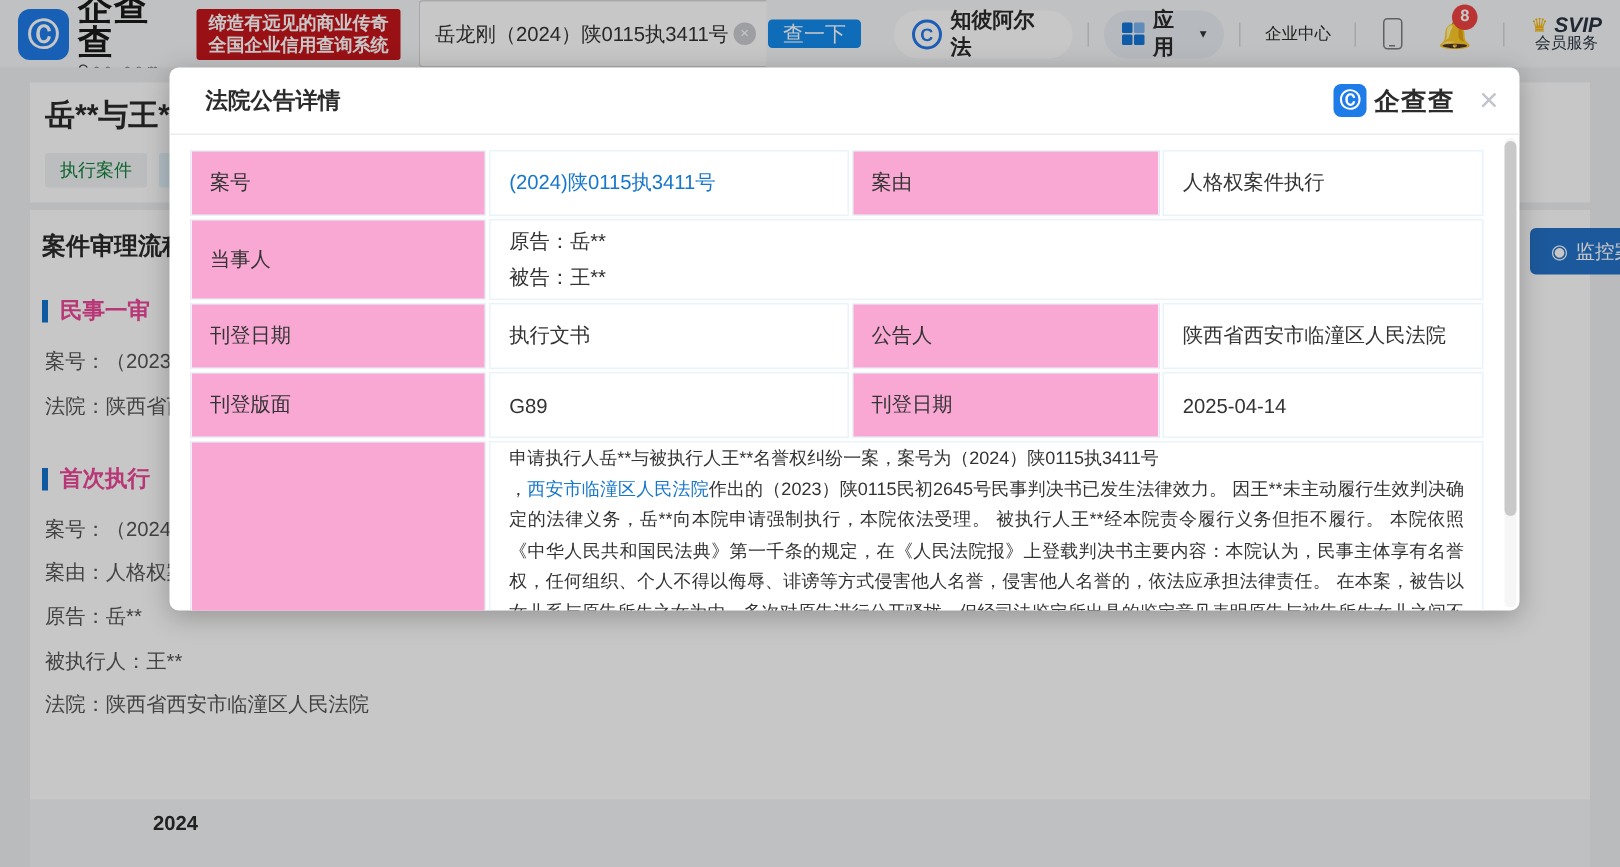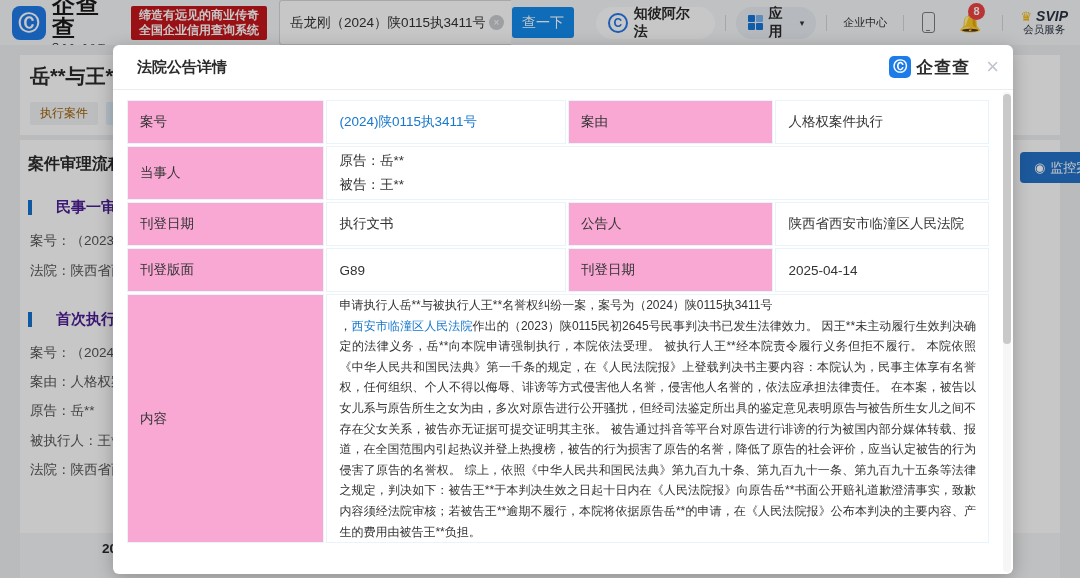--- a/index.html
+++ b/index.html
@@ -19,21 +19,21 @@
   .slogan { margin-left:8px; background:#c4161c; color:#fff; font-size:12px;
     font-weight:bold; line-height:15px; padding:2px 8px; border-radius:2px;
     white-space:nowrap; }
   .searchbox { margin-left:12px; display:flex; align-items:center; height:31px; }
   .searchbox input { width:232px; height:45px; border:1px solid #d8d8d8;
     border-right:none; border-radius:3px 0 0 3px; padding:0 26px 0 10px;
     font-size:13.5px; color:#333; background:#fff; outline:none; }
   .clear-ic { width:15px; height:15px; border-radius:50%; background:#c9ccd1;
     color:#fff; font-size:10px; line-height:15px; text-align:center;
     margin-left:-22px; cursor:pointer; }
-  .search-btn { margin-left:8px; width:62px; height:31px; background:#128bed;
+  .search-btn { margin-left:8px; width:62px; height:19px; background:#128bed;
     color:#fff; border:none; border-radius:3px; font-size:14px; cursor:pointer; }
   .pill { display:flex; align-items:center; height:32px; border-radius:16px;
     padding:0 12px; font-size:14px; font-weight:bold; color:#2b2b2b; }
   .pill-zhibi { margin-left:22px; background:#ffffff; }
   .zhibi-ic { width:20px; height:20px; border-radius:50%; background:#fff;
     border:2px solid #2478e8; color:#2478e8; font-weight:bold; font-size:12px;
     text-align:center; line-height:17px; margin-right:6px; }
   .vdiv { width:1px; height:16px; background:#d4d6d9; margin:0 10px; }
   .pill-apps { background:#e9edf3; }
   .grid-ic { width:15px; height:15px; display:grid; grid-template-columns:7px 7px;
@@ -56,46 +56,46 @@
   .crown { color:#f5b50a; font-style:normal; font-size:13px; }
   .svip-sub { font-size:10.5px; color:#2a3442; }
 
   
   .bgpage { position:absolute; inset:45px 0 0 0; background:#eef0f2; z-index:1; }
   .card { position:absolute; background:#fff; }
   .card-title { left:20px; right:20px; top:10px; height:80px; padding:8px 10px; }
   .case-title { font-size:20px; font-weight:bold; color:#2b2b2b; }
   .tagrow { margin-top:12px; display:flex; gap:8px; }
   .tag { font-size:12px; padding:3px 10px; border-radius:2px; white-space:nowrap; }
-  .tag-gray { background:#f0f2f5; color:#a16207; }
+  .tag-gray { background:#f0f2f5; color:#15803d; }
   .tag-blue { background:#e4f2fd; color:#1677cc; }
   .card-flow { left:20px; right:20px; top:95px; bottom:0; padding:0; }
   .flow-title { position:absolute; left:8px; top:14px; font-size:16px;
     font-weight:bold; color:#2b2b2b; }
   .sec-head { position:absolute; left:8px; display:flex; align-items:center;
-    font-size:15px; font-weight:bold; color:#4c1d95;gap:16px; }
+    font-size:15px; font-weight:bold; color:#ec4899; }
   .sec-bar { width:4px; height:15px; background:#1373cc; margin-right:8px; }
   .info-row { position:absolute; left:10px; font-size:13.5px; color:#555;
     white-space:nowrap; }
   .timeline { position:absolute; left:0; right:0; top:393px; bottom:0;
     background:#f4f6f8; }
   .tl-row { position:absolute; display:flex; align-items:flex-start;
     font-size:13.5px; white-space:nowrap; }
   .tl-date { font-weight:bold; color:#2b2b2b; width:90px; }
   .tl-name { font-weight:bold; color:#2b2b2b; width:88px; }
   .tl-detail { color:#666; line-height:24px; }
   .monitor-btn { position:absolute; top:12px; left:1000px; height:31px;
     background:#2573c8; color:#fff; font-size:13px; display:flex;
     align-items:center; padding:0 14px; border-radius:4px 0 0 4px;
     white-space:nowrap; }
   .monitor-ic { margin-right:5px; font-size:13px; }
 
   
   .overlay { position:absolute; inset:0; background:rgba(0,0,0,0.22); z-index:5; }
-  .modal { position:absolute; left:113px; top:45px; width:900px; height:529px;
+  .modal { position:absolute; left:113px; top:45px; width:900px; height:362px;
     background:#fff; border-radius:6px; z-index:10; overflow:hidden;
     box-shadow:0 4px 18px rgba(0,0,0,.25); }
   .modal-head { height:45px; display:flex; align-items:center;
     justify-content:space-between; padding:0 14px 0 24px;
     border-bottom:1px solid #ececec; }
   .modal-title { font-size:15px; font-weight:bold; color:#2b2b2b; }
   .modal-right { display:flex; align-items:center; gap:10px; }
   .m-logo { display:flex; align-items:center; gap:5px; }
   .m-logo-ic { width:22px; height:22px; border-radius:5px; background:#1e7ce8;
     color:#fff; font-size:14px; font-weight:bold; display:flex;

